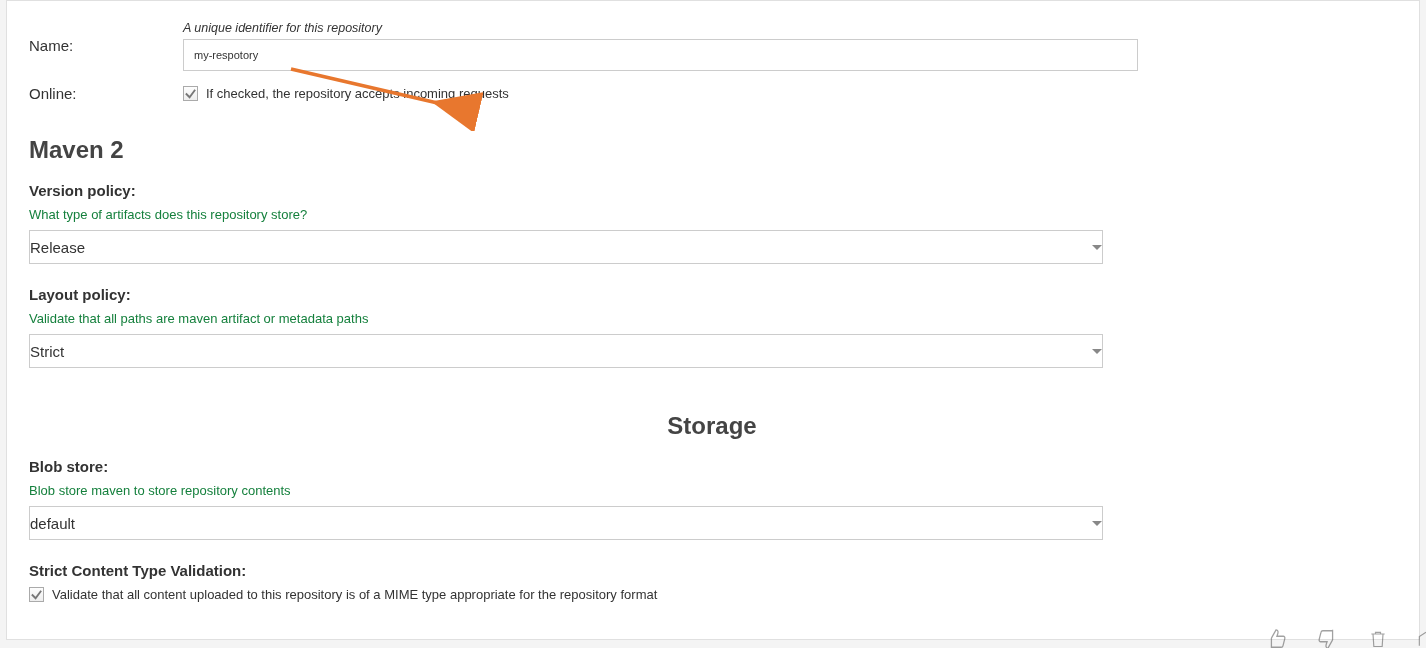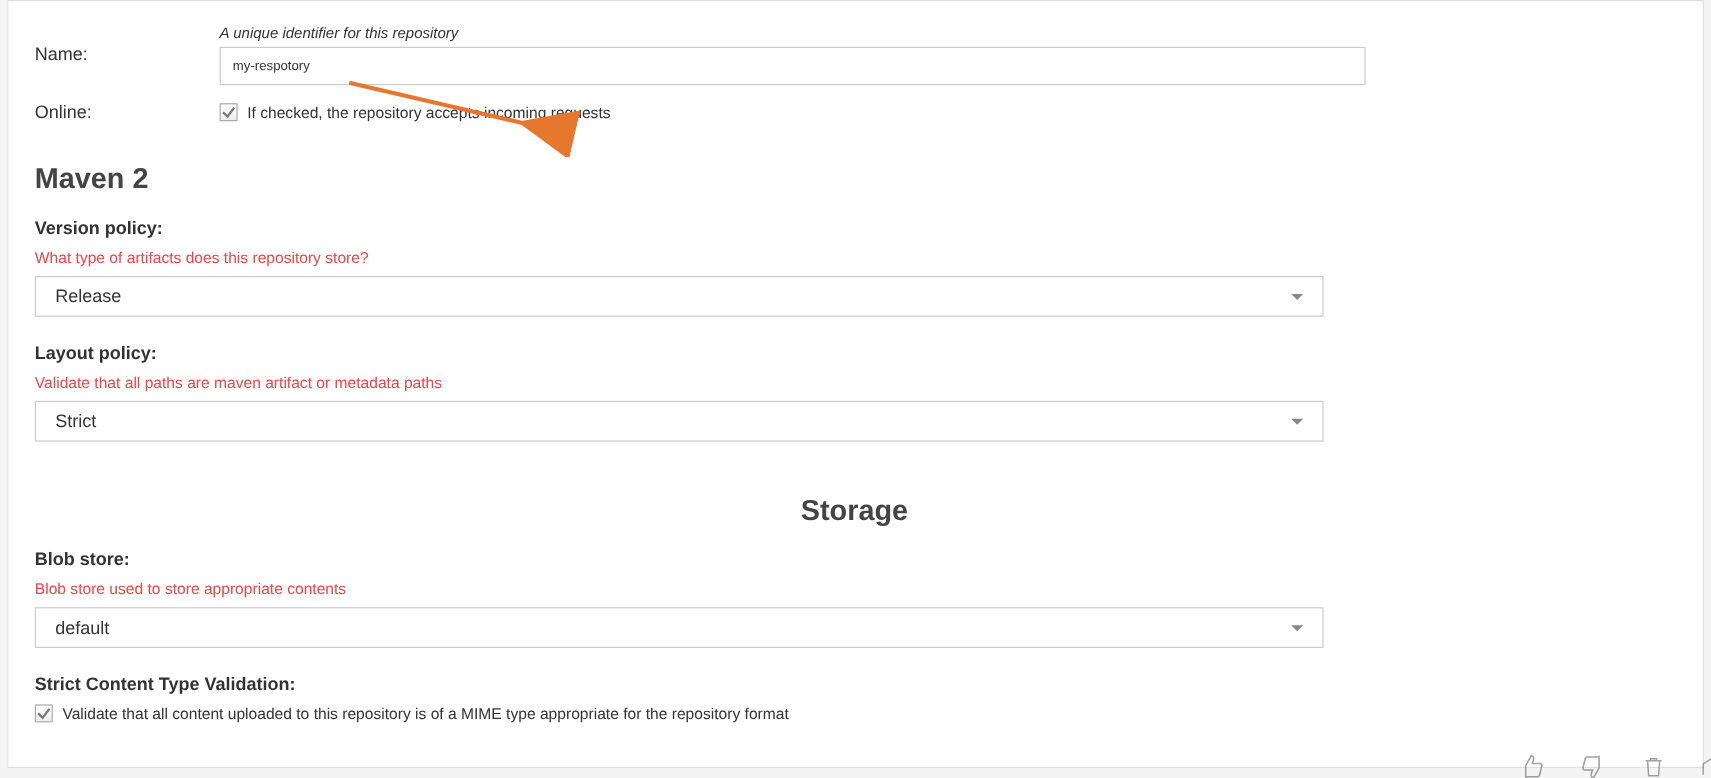--- a/index.html
+++ b/index.html
@@ -73,34 +73,34 @@
   }
 
   .field-label {
     font-size: 15px;
     font-weight: 700;
     color: #333;
     margin-bottom: 8px;
   }
   .field-hint {
     font-size: 13px;
-    color: #ef4444;
+    color: #15803d;
     margin-bottom: 8px;
   }
   .field-block { margin-bottom: 22px; }
 
   .select {
     width: 1074px;
     height: 34px;
     border: 1px solid #ccc;
     background: #fff;
     display: flex;
     align-items: center;
     justify-content: space-between;
-    padding: 0 16px;
+    padding: 0 0;
     font-size: 15px;
     color: #333;
     cursor: pointer;
   }
   .select .caret {
     width: 0; height: 0;
     border-left: 5px solid transparent;
     border-right: 5px solid transparent;
     border-top: 5px solid #888;
   }
@@ -165,21 +165,21 @@
       <div class="select">
         <span>Strict</span>
         <span class="caret"></span>
       </div>
     </div>
 
     <div class="section-title" style="margin-top:44px;text-align:center;">Storage</div>
 
     <div class="field-block">
       <div class="field-label">Blob store:</div>
-      <div class="field-hint">Blob store used to store appropriate contents</div>
+      <div class="field-hint">Blob store maven to store repository contents</div>
       <div class="select">
         <span>default</span>
         <span class="caret"></span>
       </div>
     </div>
 
     <div class="field-block" style="margin-bottom:12px;">
       <div class="field-label">Strict Content Type Validation:</div>
       <div class="checkbox-row">
         <span class="checkbox">

